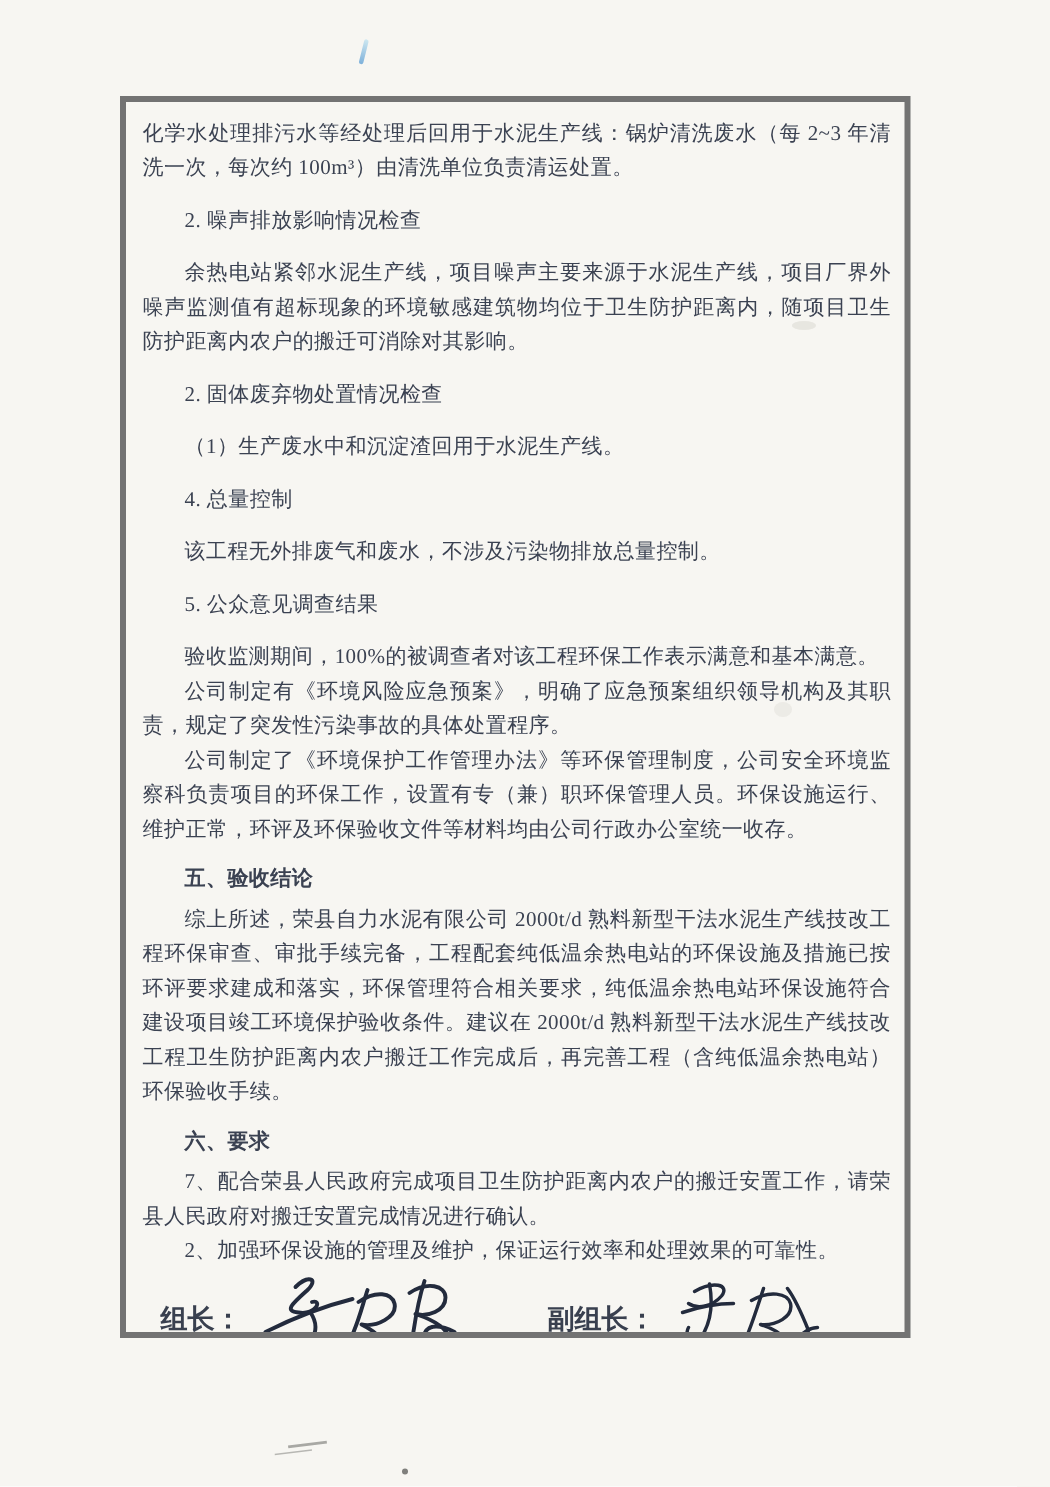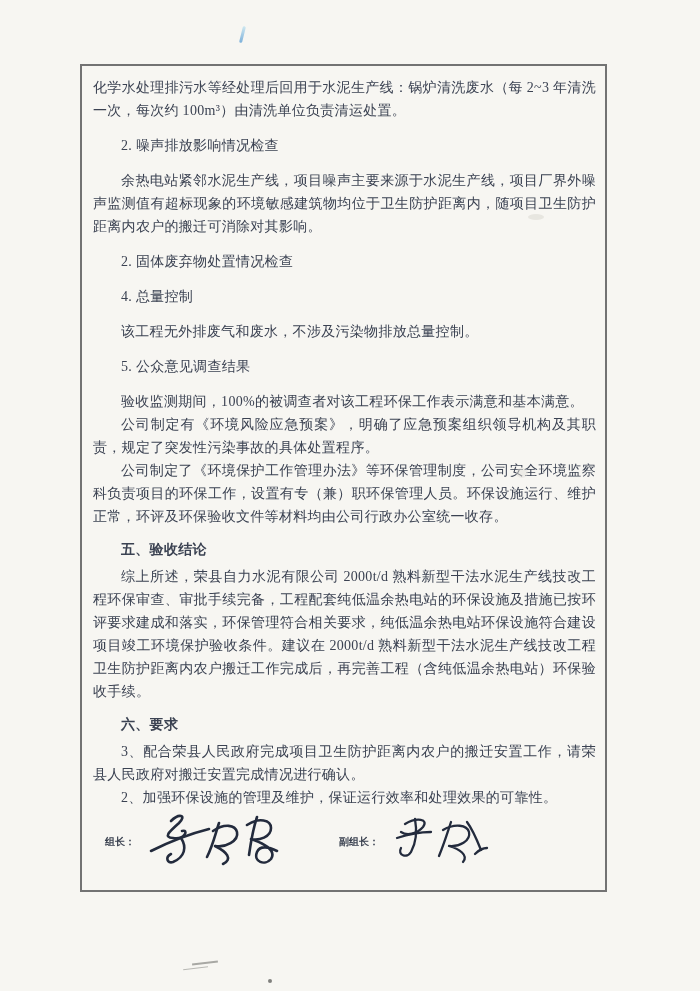--- a/index.html
+++ b/index.html
@@ -12,21 +12,21 @@
     overflow: hidden;
   }
   
   .doc-box {
     position: absolute;
     left: 80px;
     top: 64px;
     width: 527px;
     height: 828px;
     box-sizing: border-box;
-    border: 2px solid #737373;
+    border: 4px solid #737373;
     padding: 10px 9px 0 11px;
     overflow: hidden;
   }
   .doc-box p {
     margin: 0;
     font-size: 14px;
     line-height: 23px;
     color: #3b4252;
     letter-spacing: 0.3px;
     text-align: justify;
@@ -46,21 +46,21 @@
     margin: 10px 0 4px 0 !important;
   }
   .sig-row {
     display: flex;
     align-items: center;
     margin-top: 4px;
     height: 58px;
   }
   .sig-label {
     font-weight: bold;
-    font-size: 10px;
+    font-size: 18px;
     color: #39404f;
     white-space: nowrap;
   }
   .sig-label.leader { margin-left: 12px; }
   .sig-label.deputy { margin-left: 48px; }
   svg.sig { display: block; }
   svg.sig path {
     fill: none;
     stroke: #232b3d;
     stroke-linecap: round;
@@ -103,30 +103,31 @@
 <div class="page">
 
   <div class="artifact blue-mark"></div>
 
   <div class="doc-box">
 
     <p class="body">化学水处理排污水等经处理后回用于水泥生产线：锅炉清洗废水（每 2~3 年清洗一次，每次约 100m³）由清洗单位负责清运处置。</p>
     <p class="num-heading">2. 噪声排放影响情况检查</p>
     <p class="body indent">余热电站紧邻水泥生产线，项目噪声主要来源于水泥生产线，项目厂界外噪声监测值有超标现象的环境敏感建筑物均位于卫生防护距离内，随项目卫生防护距离内农户的搬迁可消除对其影响。</p>
     <p class="num-heading">2. 固体废弃物处置情况检查</p>
+    <p class="num-heading">（1）生产废水中和沉淀渣回用于水泥生产线。</p>
     <p class="num-heading">4. 总量控制</p>
     <p class="body indent">该工程无外排废气和废水，不涉及污染物排放总量控制。</p>
     <p class="num-heading">5. 公众意见调查结果</p>
     <p class="body indent">验收监测期间，100%的被调查者对该工程环保工作表示满意和基本满意。</p>
     <p class="body indent">公司制定有《环境风险应急预案》，明确了应急预案组织领导机构及其职责，规定了突发性污染事故的具体处置程序。</p>
     <p class="body indent">公司制定了《环境保护工作管理办法》等环保管理制度，公司安全环境监察科负责项目的环保工作，设置有专（兼）职环保管理人员。环保设施运行、维护正常，环评及环保验收文件等材料均由公司行政办公室统一收存。</p>
     <p class="section-heading">五、验收结论</p>
     <p class="body indent">综上所述，荣县自力水泥有限公司 2000t/d 熟料新型干法水泥生产线技改工程环保审查、审批手续完备，工程配套纯低温余热电站的环保设施及措施已按环评要求建成和落实，环保管理符合相关要求，纯低温余热电站环保设施符合建设项目竣工环境保护验收条件。建议在 2000t/d 熟料新型干法水泥生产线技改工程卫生防护距离内农户搬迁工作完成后，再完善工程（含纯低温余热电站）环保验收手续。</p>
     <p class="section-heading">六、要求</p>
-    <p class="body indent">3、配合荣县人民政府完成项目卫生防护距离内农户的搬迁安置工作，请荣县人民政府对搬迁安置完成情况进行确认。</p>
+    <p class="body indent">7、配合荣县人民政府完成项目卫生防护距离内农户的搬迁安置工作，请荣县人民政府对搬迁安置完成情况进行确认。</p>
     <p class="body indent">2、加强环保设施的管理及维护，保证运行效率和处理效果的可靠性。</p>
 
     <div class="sig-row">
       <span class="sig-label leader">组长：</span>
       <svg class="sig leader" viewBox="0 0 150 60" aria-hidden="true">
         <path d="M30 14 C38 6 46 8 38 16 C28 25 22 30 32 31 C44 33 48 22 41 24"></path>
         <path d="M10 44 C30 34 52 26 68 22"></path>
         <path d="M40 31 C46 40 44 50 32 55 C26 57 24 50 30 47"></path>
         <path d="M78 16 C74 28 72 38 66 50"></path>
         <path d="M72 24 C84 16 94 18 96 25 C98 34 84 41 74 39 C86 45 92 52 82 57"></path>

